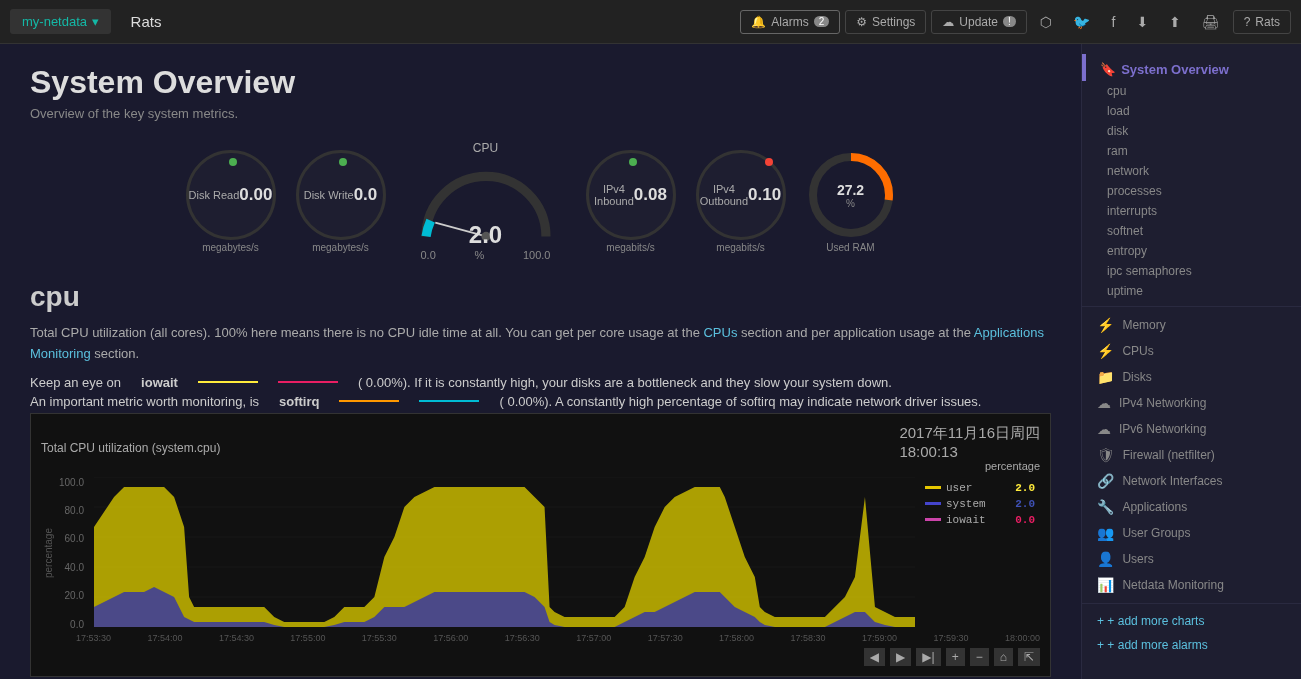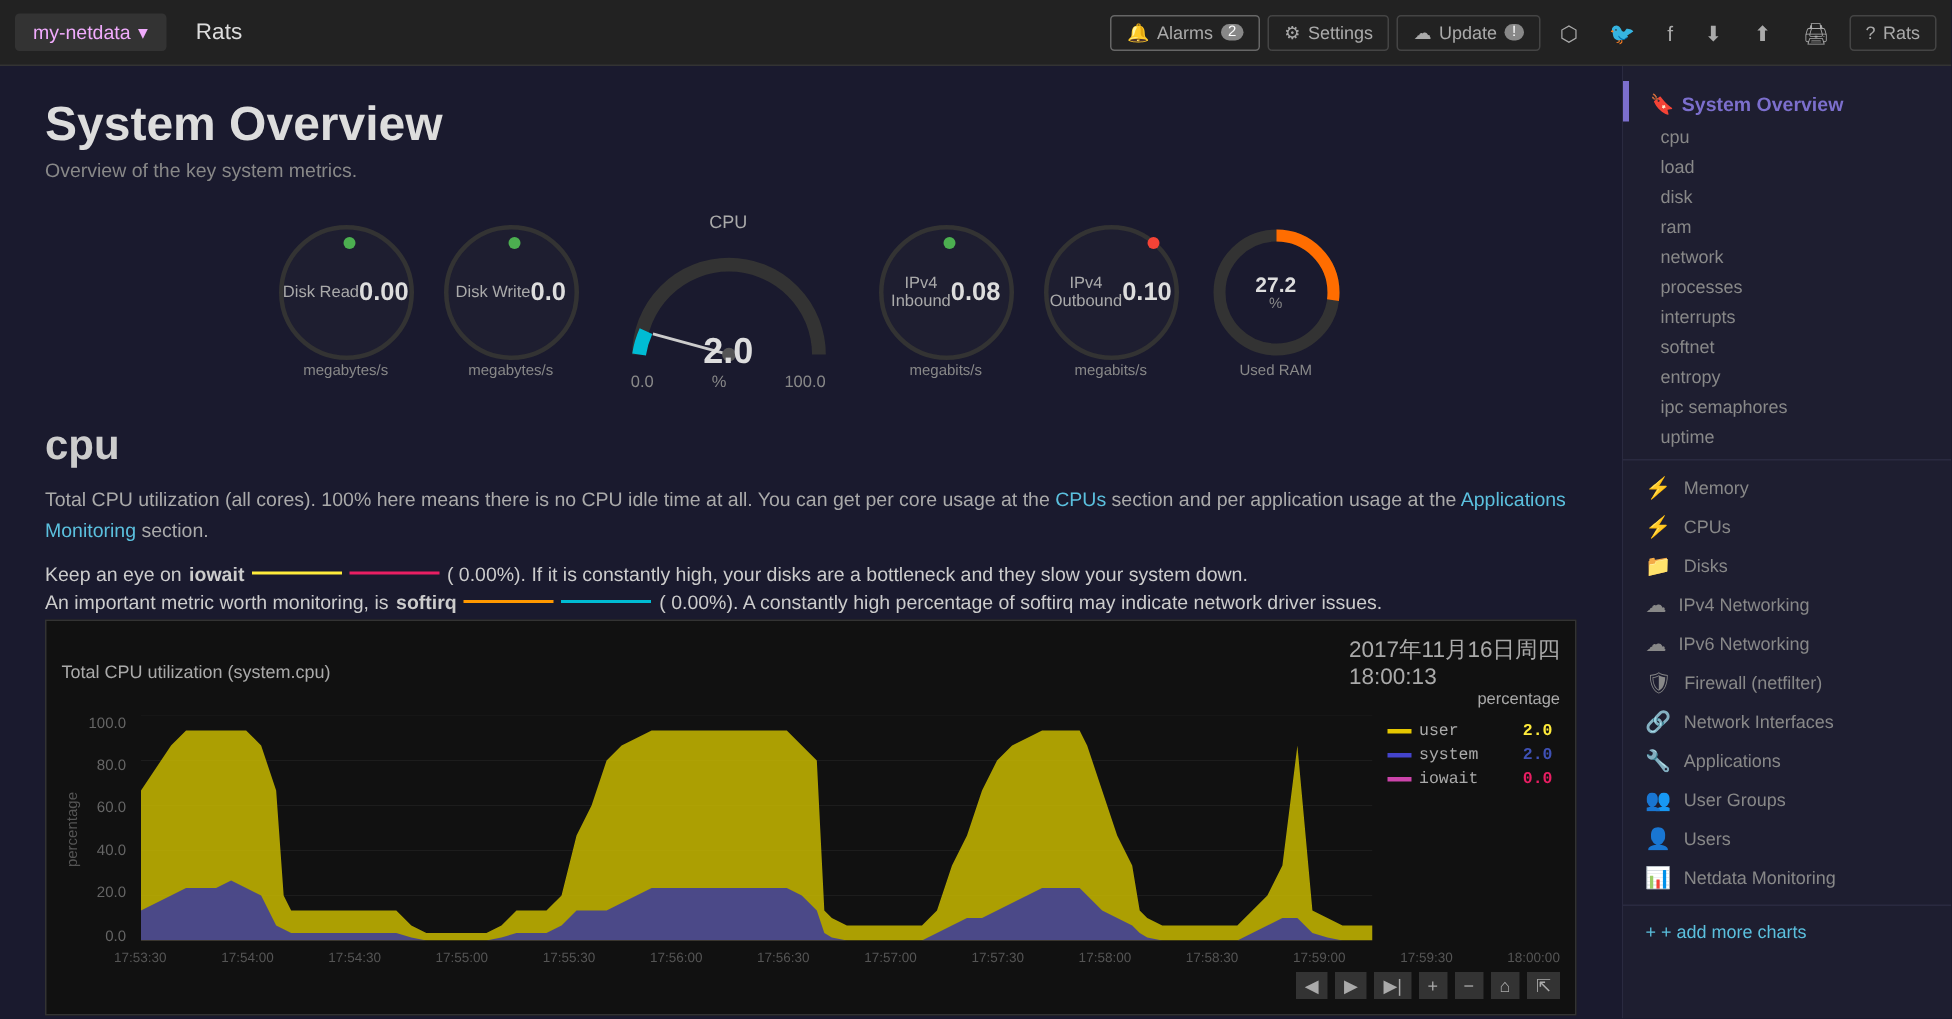--- a/index.html
+++ b/index.html
@@ -10,21 +10,21 @@
       background: #222;
       height: 44px;
       display: flex;
       align-items: center;
       padding: 0 10px;
       border-bottom: 1px solid #333;
       gap: 5px;
     }
     .topnav-brand {
       background: #333;
-      color: #f0abfc;
+      color: #14b8a6;
       padding: 5px 12px;
       border-radius: 3px;
       font-size: 13px;
       cursor: pointer;
       display: flex;
       align-items: center;
       gap: 5px;
     }
     .topnav-title {
       color: #ddd;
@@ -166,21 +166,21 @@
     .cpu-desc {
       color: #aaa;
       font-size: 13px;
       line-height: 1.6;
       margin-bottom: 10px;
     }
     .cpu-desc a, .cpu-desc .link { color: #5bc0de; text-decoration: none; }
     .iowait-line {
       display: flex;
       align-items: center;
-      gap: 5px;
+      gap: 20px;
       margin-bottom: 4px;
       flex-wrap: wrap;
     }
     .line-yellow { display: inline-block; width: 60px; height: 2px; background: #ffeb3b; }
     .line-magenta { display: inline-block; width: 60px; height: 2px; background: #e91e63; }
     .line-orange { display: inline-block; width: 60px; height: 2px; background: #ff9800; }
     .line-cyan { display: inline-block; width: 60px; height: 2px; background: #00bcd4; }
 
     
     .chart-container {
@@ -632,15 +632,19 @@
       <span class="sidebar-group-icon">📊</span>
       <span>Netdata Monitoring</span>
     </div>
 
     <hr class="sidebar-divider">
 
     <div class="sidebar-add">
       <span>+</span>
       <span>+ add more charts</span>
     </div>
+    <div class="sidebar-add">
+      <span>+</span>
+      <span>+ add more alarms</span>
+    </div>
   </div>
 
 </div>
 
 </body></html>

